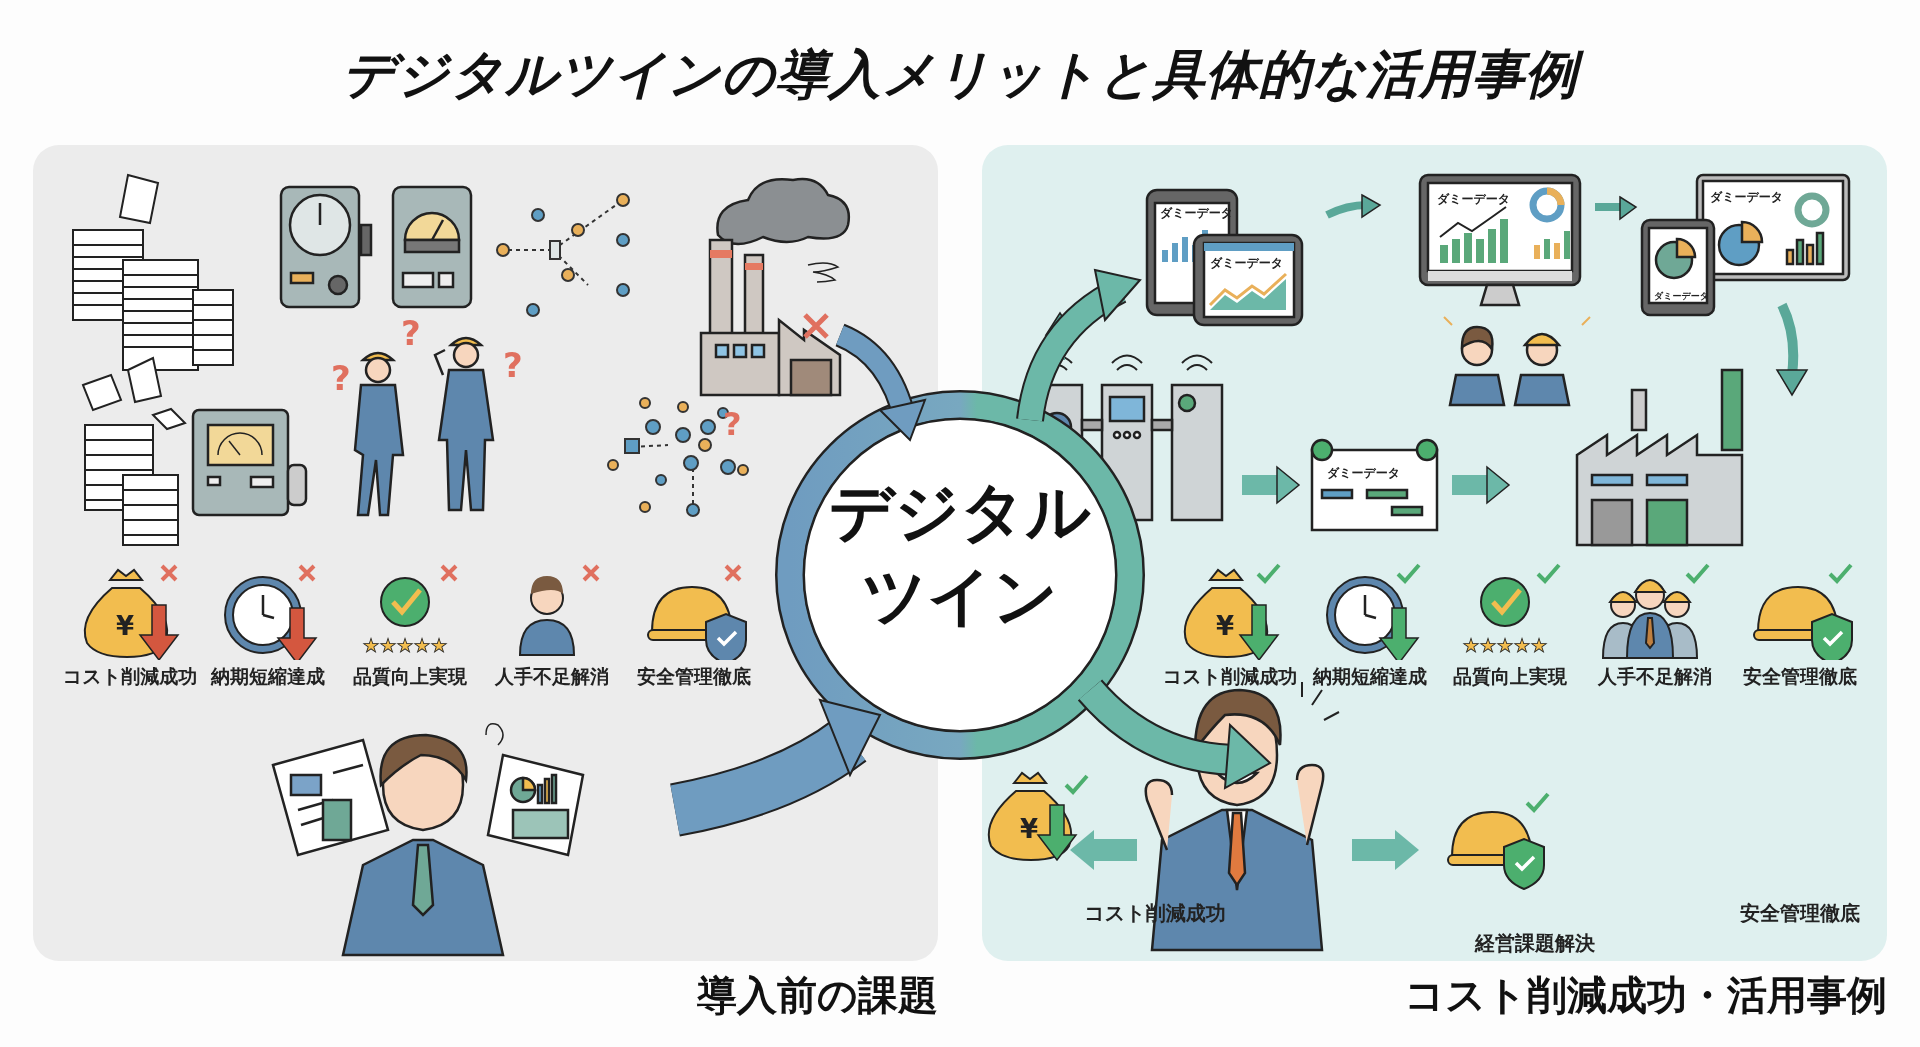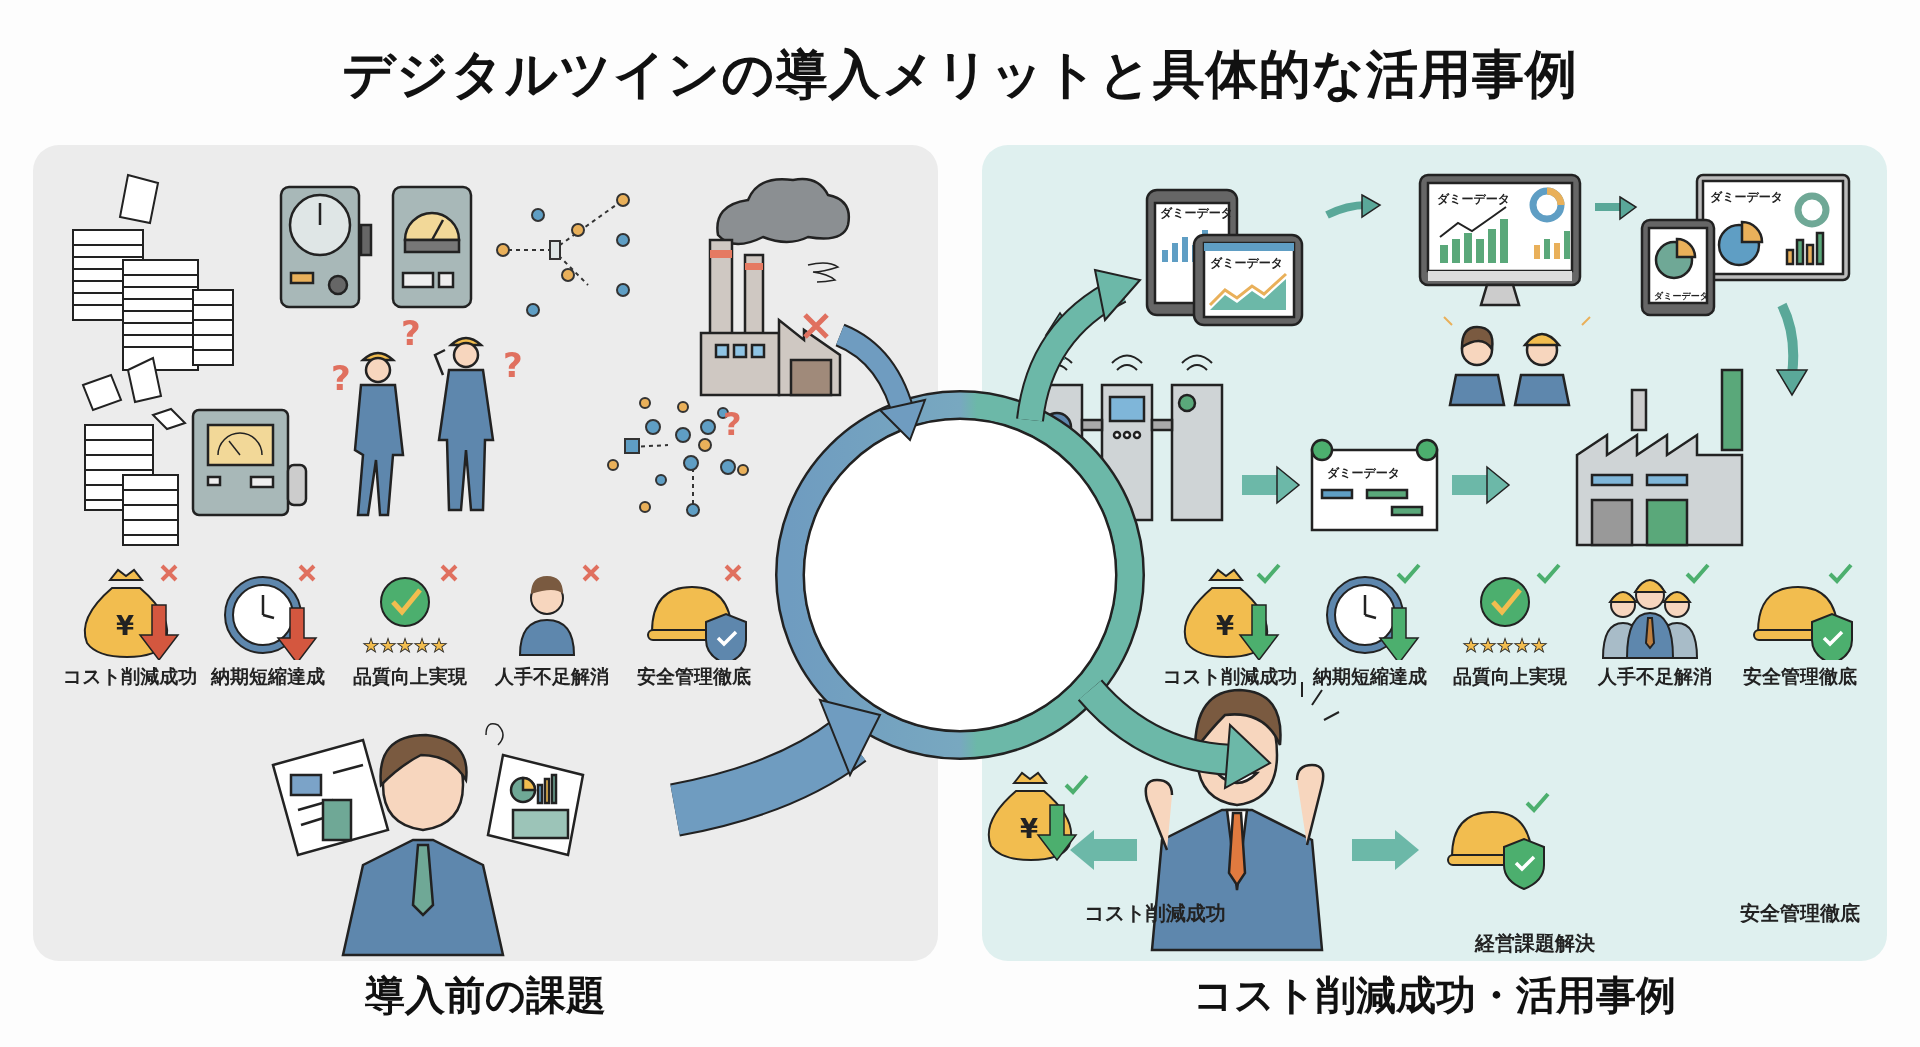--- a/index.html
+++ b/index.html
@@ -1,23 +1,23 @@
 <!DOCTYPE html>
 <html><head>
 <meta charset="utf-8">
 <style>
   html, body { margin:0; padding:0; }
   body { width:1920px; height:1047px; background:#fdfdfd; position:relative; overflow:hidden;
          font-family:"DejaVu Sans","Liberation Sans",sans-serif; color:#111; }
   .abs { position:absolute; }
-  #main-title { position:absolute; left:0; right:0; top:40px; text-align:center; font-size:52px; font-weight:bold; letter-spacing:1px; color:#111; }
+  #main-title { position:absolute; left:0; right:0; top:40px; text-align:center; font-size:52px; font-weight:bold; letter-spacing:1px; color:#111;font-style:italic; }
   .panel { position:absolute; top:145px; height:816px; border-radius:26px; }
   #panel-before { left:33px; width:905px; background:#ececec; }
   #panel-after { left:982px; width:905px; background:#dff0ef; }
-  .panel-caption { position:absolute; top:968px; font-size:40px; font-weight:bold; color:#111; text-align:center; }
+  .panel-caption { position:absolute; top:968px; font-size:40px; font-weight:bold; color:#111; text-align:right; }
   #caption-before { left:33px; width:905px; }
   #caption-after { left:982px; width:905px; }
   .kpi { position:absolute; width:140px; text-align:center; }
   .kpi svg { display:block; margin:0 auto; }
   .kpi-label { font-size:19px; font-weight:bold; color:#222; white-space:nowrap; margin-top:4px; }
   .small-label { font-size:20px; font-weight:bold; color:#222; white-space:nowrap; text-align:center; position:absolute; }
   .dummy { font-size:12px; fill:#222; font-weight:bold; }
   #center-label { position:absolute; left:800px; top:470px; width:320px; text-align:center; font-size:64px; font-weight:bold; line-height:84px; color:#111; }
 </style>
 </head>
@@ -478,16 +478,18 @@
   <path d="M1030 420 q10 -90 90 -130" fill="none" stroke="#222" stroke-width="28"></path>
   <path d="M1030 420 q10 -90 90 -130" fill="none" stroke="#6cb8a8" stroke-width="24"></path>
   <path d="M1095 270 l45 10 l-35 40 z" fill="#6cb8a8" stroke="#222" stroke-width="2"></path>
 
   <path d="M1090 690 q60 70 150 70" fill="none" stroke="#222" stroke-width="32"></path>
   <path d="M1090 690 q60 70 150 70" fill="none" stroke="#6cb8a8" stroke-width="28"></path>
   <path d="M1230 725 l40 38 l-45 25 z" fill="#6cb8a8" stroke="#222" stroke-width="2"></path>
 </svg>
 
 <div id="center-label">
+  <div>デジタル</div>
+  <div>ツイン</div>
 </div>
 
 <div id="caption-before" class="panel-caption">導入前の課題</div>
 <div id="caption-after" class="panel-caption">コスト削減成功・活用事例</div>
 
 </body></html>

